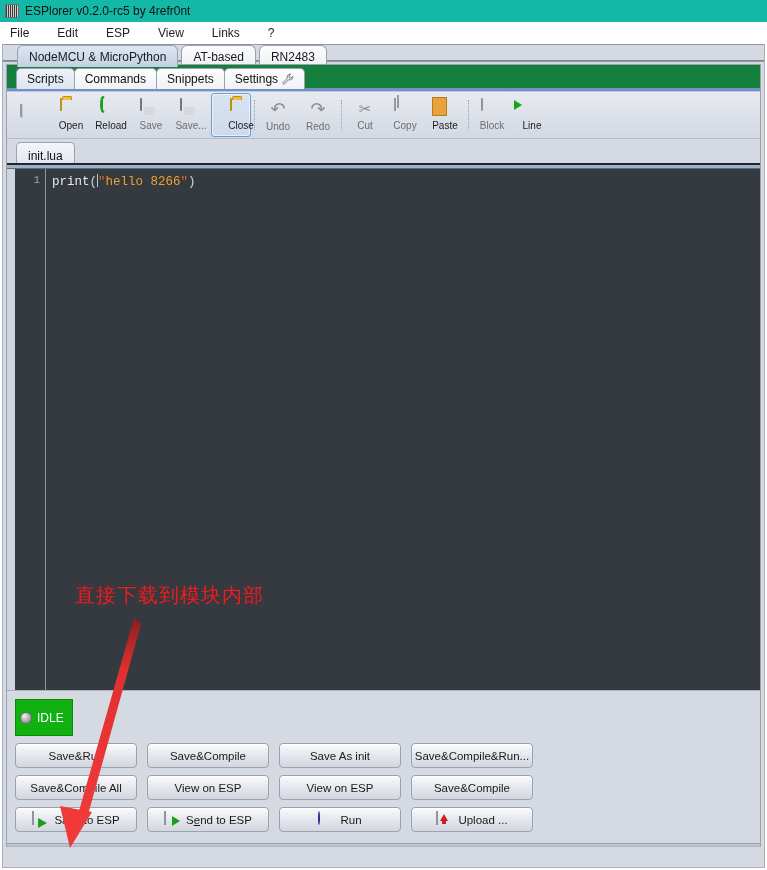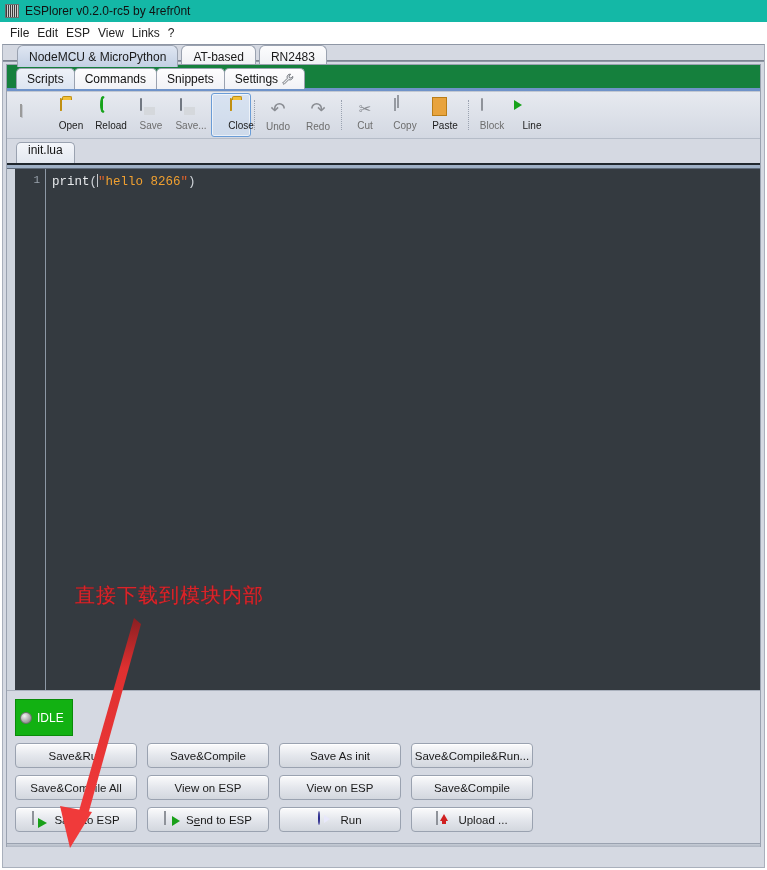--- a/index.html
+++ b/index.html
@@ -29,21 +29,21 @@
     flex: 0 0 auto;
   }
 
   
   .menubar {
     height: 22px;
     display: flex; align-items: center;
     padding-left: 8px;
     background: #ffffff;
     font-size: 12px; color: #222;
-    gap: 4px;
+    gap: 24px;
   }
   .menubar .mi { cursor: default; padding: 1px 2px; }
 
   
   .panel {
     position: relative;
     margin: 0 2px;
     width: 763px;
     height: 824px;
     background: #d5d9e2;
@@ -183,21 +183,21 @@
 
   
   .filetabrow {
     height: 24px;
     display: flex; align-items: flex-end;
     padding-left: 9px;
     background: #d5d9e2;
   }
   .filetab {
     height: 21px; padding: 0 11px;
-    display: flex; align-items: flex-start;
+    display: flex; align-items: flex-end;
     font-size: 12px; color: #111;
     background: linear-gradient(#f4f6fa, #e3e8f0);
     border: 1px solid #9aa2b0; border-bottom: none;
     border-radius: 5px 5px 0 0;
     cursor: default;
   }
 
   
   .editor-shell {
     position: relative;

